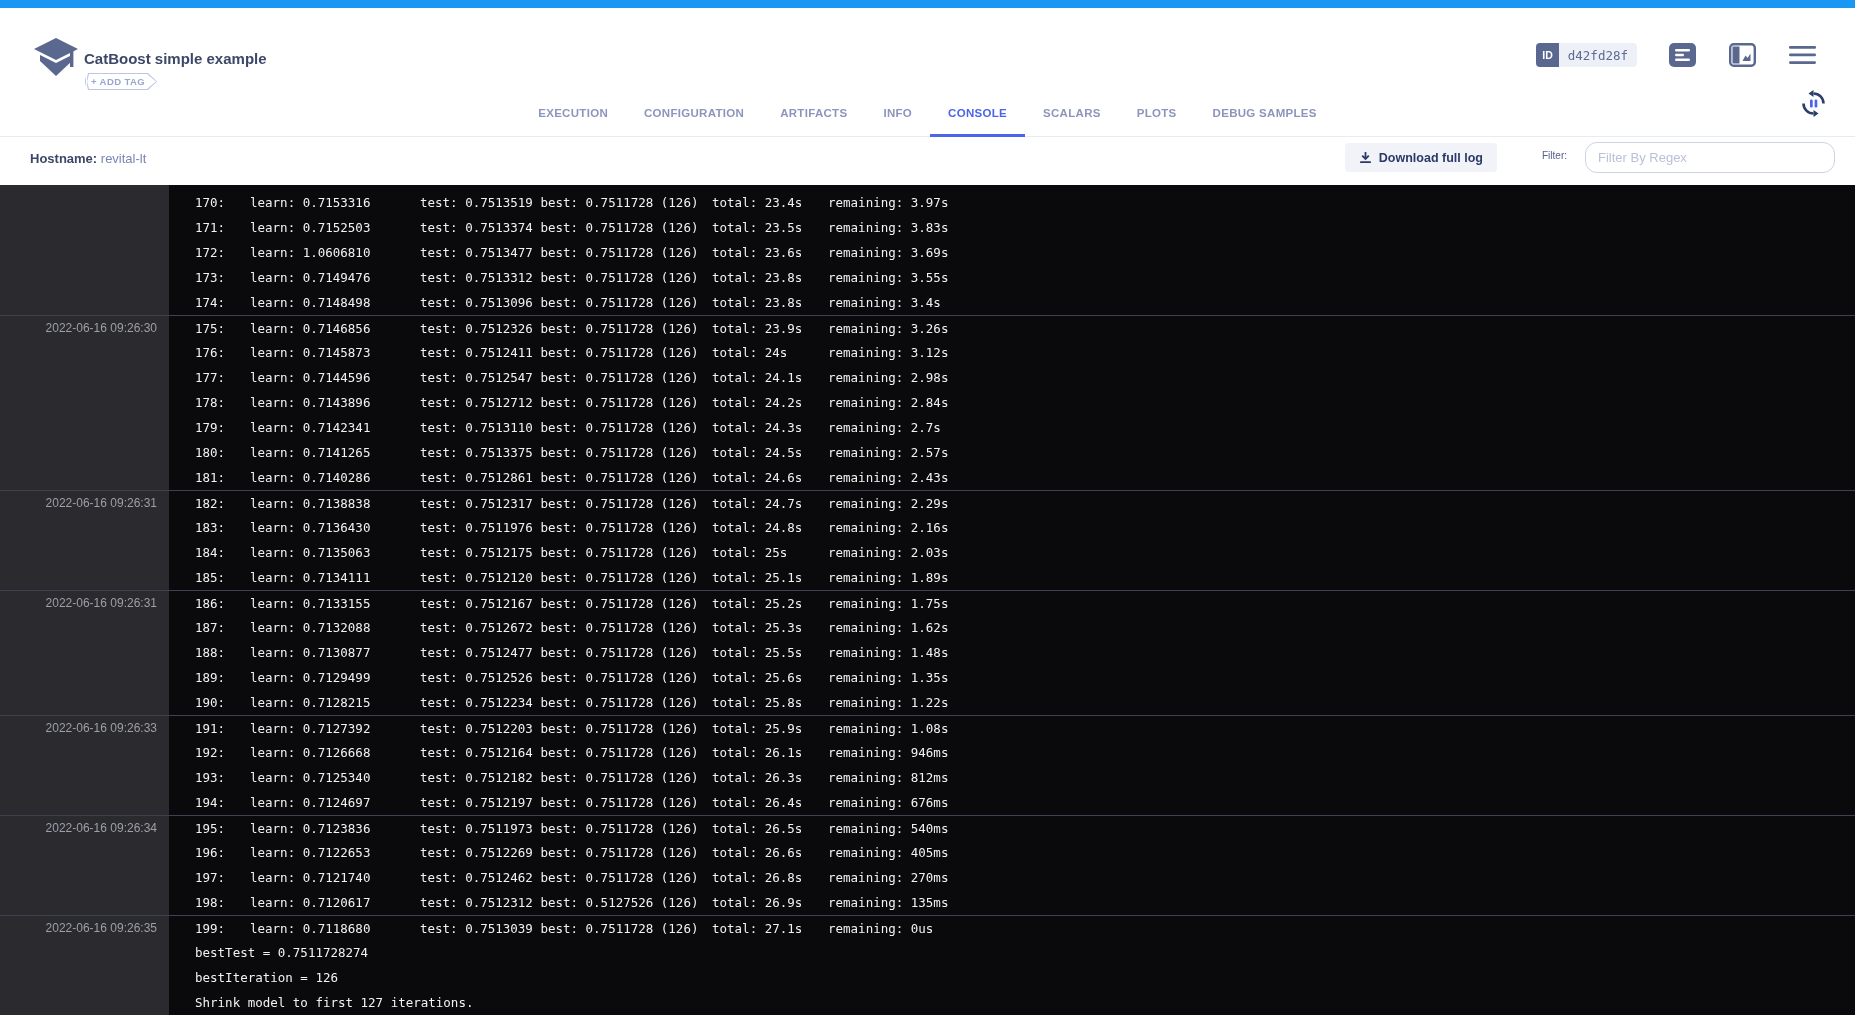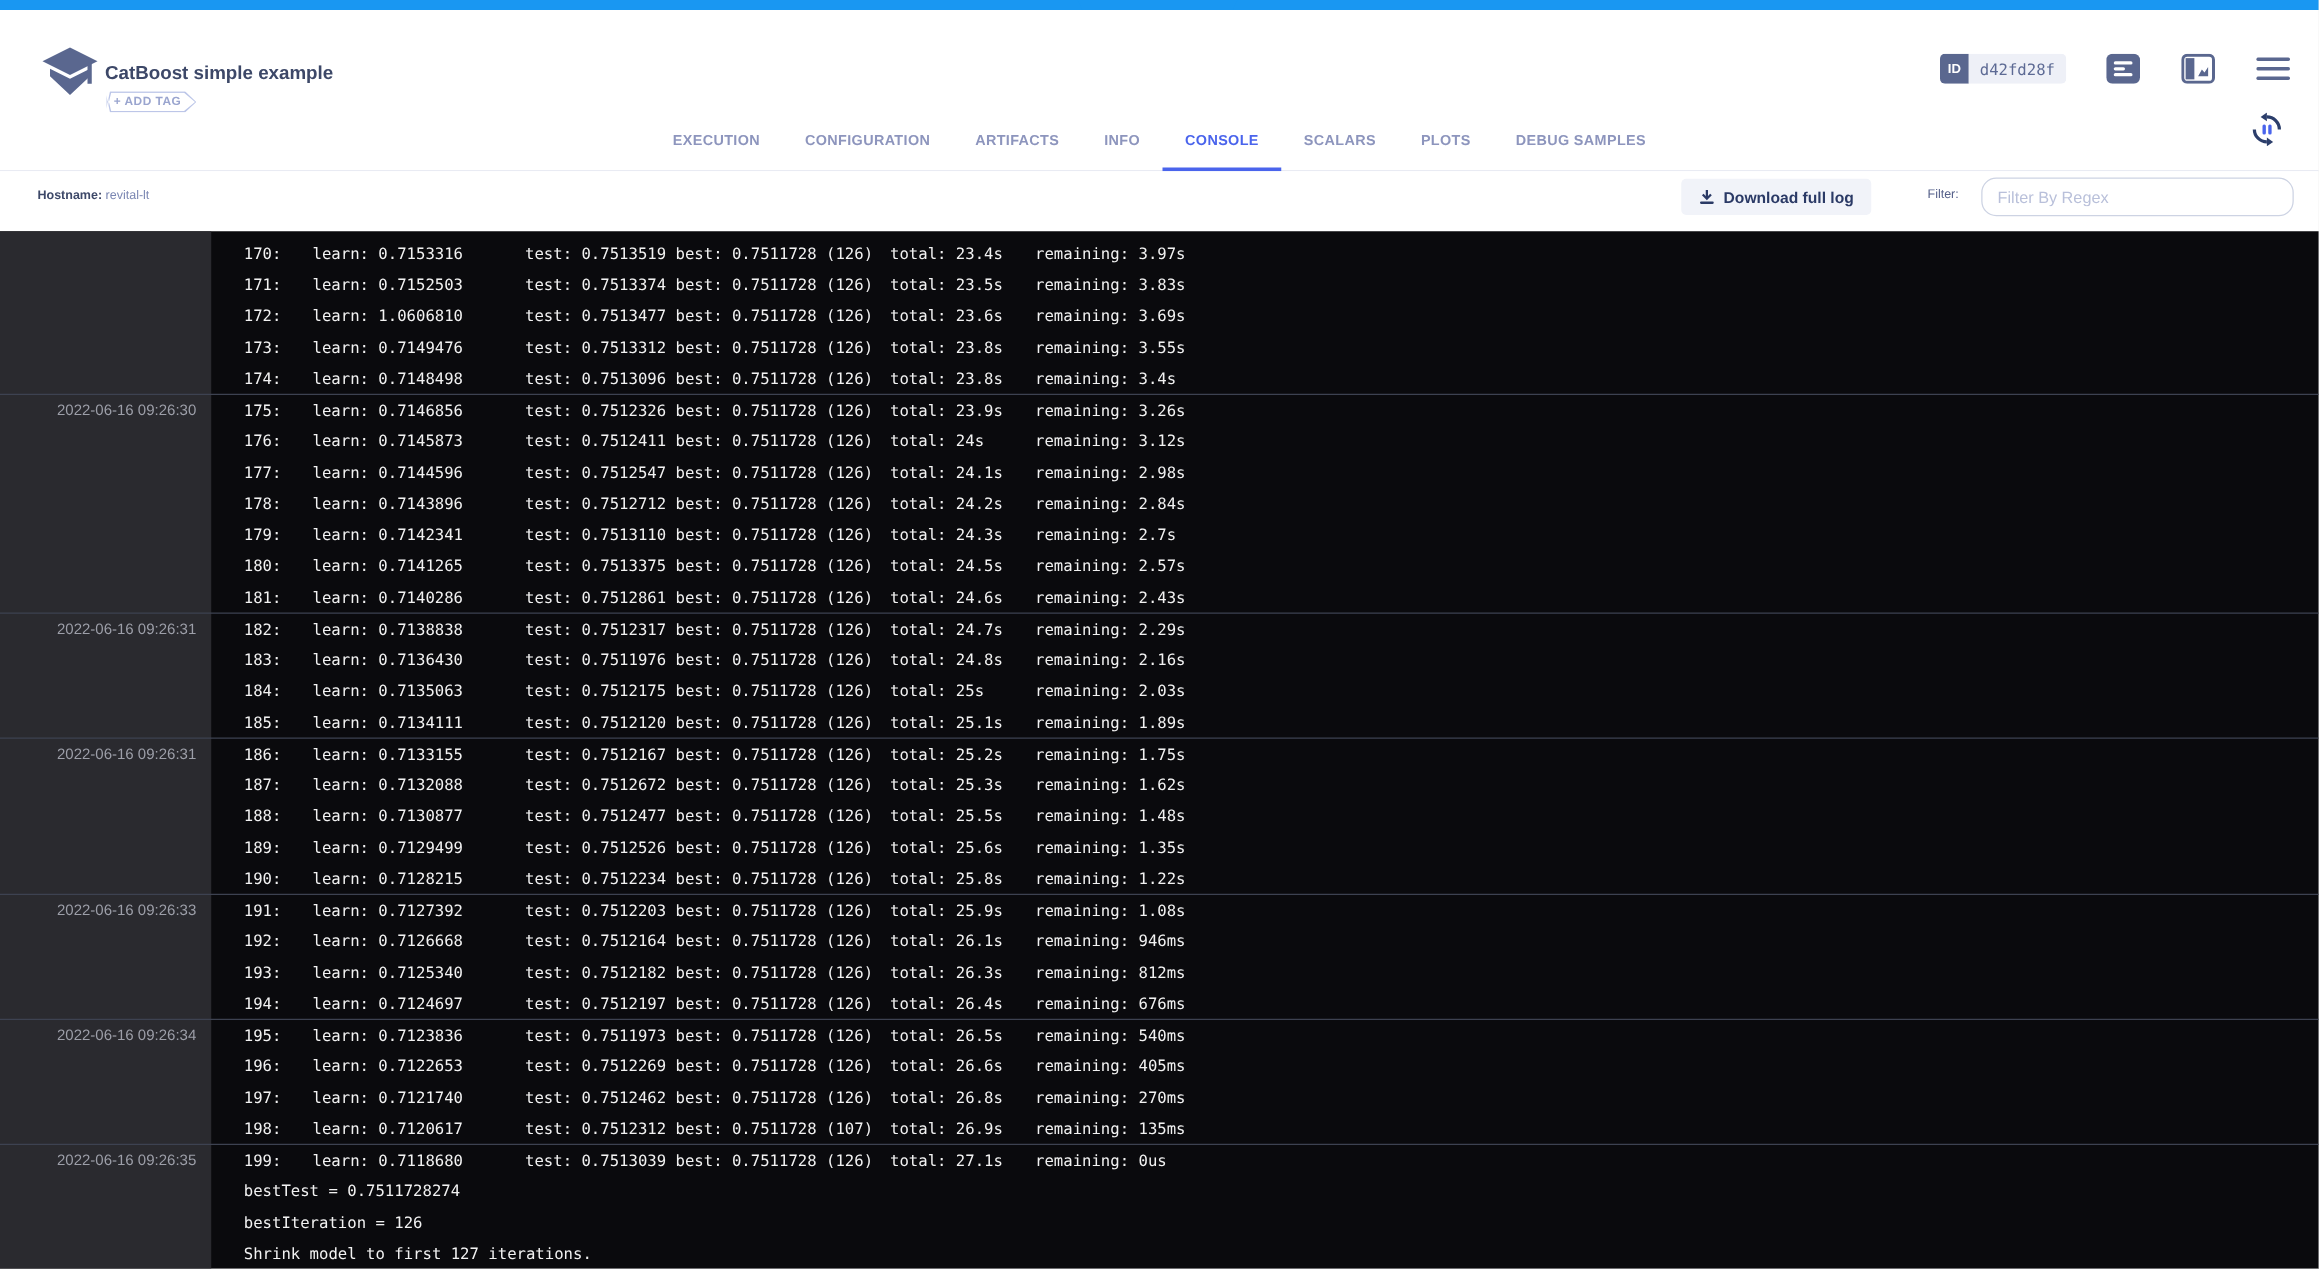--- a/index.html
+++ b/index.html
@@ -19,42 +19,42 @@
     border-bottom:1px solid #e9ebf3; }
   .logo { position:absolute; left:31px; top:27px; width:50px; height:48px; }
   .exp-title { position:absolute; left:84px; top:42px; font-size:15px; font-weight:bold; color:#3d4868; }
   .add-tag { position:absolute; left:85px; top:65px; width:72px; height:17px; }
   .add-tag .shape-outer { position:absolute; inset:0; background:#bcc6e8;
     clip-path:polygon(3px 0,calc(100% - 9px) 0,100% 50%,calc(100% - 9px) 100%,3px 100%,0 3px,0 calc(100% - 3px)); }
   .add-tag .shape-inner { position:absolute; inset:1px; background:#fff;
     clip-path:polygon(3px 0,calc(100% - 9px) 0,100% 50%,calc(100% - 9px) 100%,3px 100%,0 3px,0 calc(100% - 3px));
     display:flex; align-items:center; justify-content:center; padding-right:6px;
     color:#9aa5cf; font-size:9.5px; font-weight:bold; letter-spacing:.4px; }
-  .header-right { position:absolute; right:22px; top:34px; display:flex; align-items:center; gap:30px; }
+  .header-right { position:absolute; right:38px; top:34px; display:flex; align-items:center; gap:30px; }
   .id-chip { display:flex; align-items:stretch; height:24px; border-radius:4px; overflow:hidden; }
   .id-chip .id-box { background:#5a678f; color:#fff; font-size:10.5px; font-weight:bold;
     display:flex; align-items:center; padding:0 6px; }
   .id-chip .id-val { background:#eef0f7; color:#5d6a94;
     font-family:"DejaVu Sans Mono", monospace; font-size:12.5px;
     display:flex; align-items:center; padding:0 9px; }
   .icon-btn { width:30px; height:26px; display:flex; align-items:center; justify-content:center; cursor:pointer; }
 
   
   .tabs { position:absolute; left:0; bottom:-1px; width:100%; height:46px;
     display:flex; justify-content:center; }
   .tab { height:100%; display:flex; align-items:center; padding:0 18px;
     font-size:11.5px; font-weight:bold; letter-spacing:.3px; color:#8d95bd;
     cursor:pointer; border-bottom:3px solid transparent; }
   .tab.active { color:#4a64ec; border-bottom-color:#4a64ec; }
   .refresh-ctl { position:absolute; right:27px; top:88px; width:30px; height:30px;
     display:flex; align-items:center; justify-content:center; cursor:pointer; }
 
   
   .info-bar { position:absolute; left:0; top:137px; width:100%; height:48px; background:#fff; }
-  .hostname { position:absolute; left:30px; top:14px; font-size:10px; }
+  .hostname { position:absolute; left:30px; top:14px; font-size:13px; }
   .hostname .lbl { font-weight:bold; color:#3d4868; }
   .hostname .val { color:#7a86b2; }
   .download-btn { position:absolute; right:358px; top:6px; height:29px; background:#f1f3f9;
     border:none; border-radius:4px; display:flex; align-items:center; gap:7px; padding:0 14px;
     color:#2b3a66; font-size:12.5px; font-weight:bold; cursor:pointer; }
   .filter-lbl { position:absolute; right:288px; top:13px; font-size:10px; color:#55608a; }
   .filter-input { position:absolute; right:20px; top:5px; width:250px; height:31px;
     border:1px solid #cdd3e3; border-radius:12px; padding:0 12px; font-size:13px; color:#3d4868;
     font-family:"Liberation Sans", sans-serif; outline:none; }
   .filter-input::placeholder { color:#b9c0da; }
@@ -278,21 +278,21 @@
         <div class="log-row">
           <div class="ts-cell"></div>
           <div class="log-content"><span class="c0">196:</span><span class="c1">learn: 0.7122653</span><span class="c2">test: 0.7512269 best: 0.7511728 (126)</span><span class="c3">total: 26.6s</span><span>remaining: 405ms</span></div>
         </div>
         <div class="log-row">
           <div class="ts-cell"></div>
           <div class="log-content"><span class="c0">197:</span><span class="c1">learn: 0.7121740</span><span class="c2">test: 0.7512462 best: 0.7511728 (126)</span><span class="c3">total: 26.8s</span><span>remaining: 270ms</span></div>
         </div>
         <div class="log-row">
           <div class="ts-cell"></div>
-          <div class="log-content"><span class="c0">198:</span><span class="c1">learn: 0.7120617</span><span class="c2">test: 0.7512312 best: 0.7511728 (107)</span><span class="c3">total: 26.9s</span><span>remaining: 135ms</span></div>
+          <div class="log-content"><span class="c0">198:</span><span class="c1">learn: 0.7120617</span><span class="c2">test: 0.7512312 best: 0.5127526 (126)</span><span class="c3">total: 26.9s</span><span>remaining: 135ms</span></div>
         </div>
         <div class="log-row group-start">
           <div class="ts-cell">2022-06-16 09:26:35</div>
           <div class="log-content"><span class="c0">199:</span><span class="c1">learn: 0.7118680</span><span class="c2">test: 0.7513039 best: 0.7511728 (126)</span><span class="c3">total: 27.1s</span><span>remaining: 0us</span></div>
         </div>
         <div class="log-row">
           <div class="ts-cell"></div>
           <div class="log-content">bestTest = 0.7511728274</div>
         </div>
         <div class="log-row">

